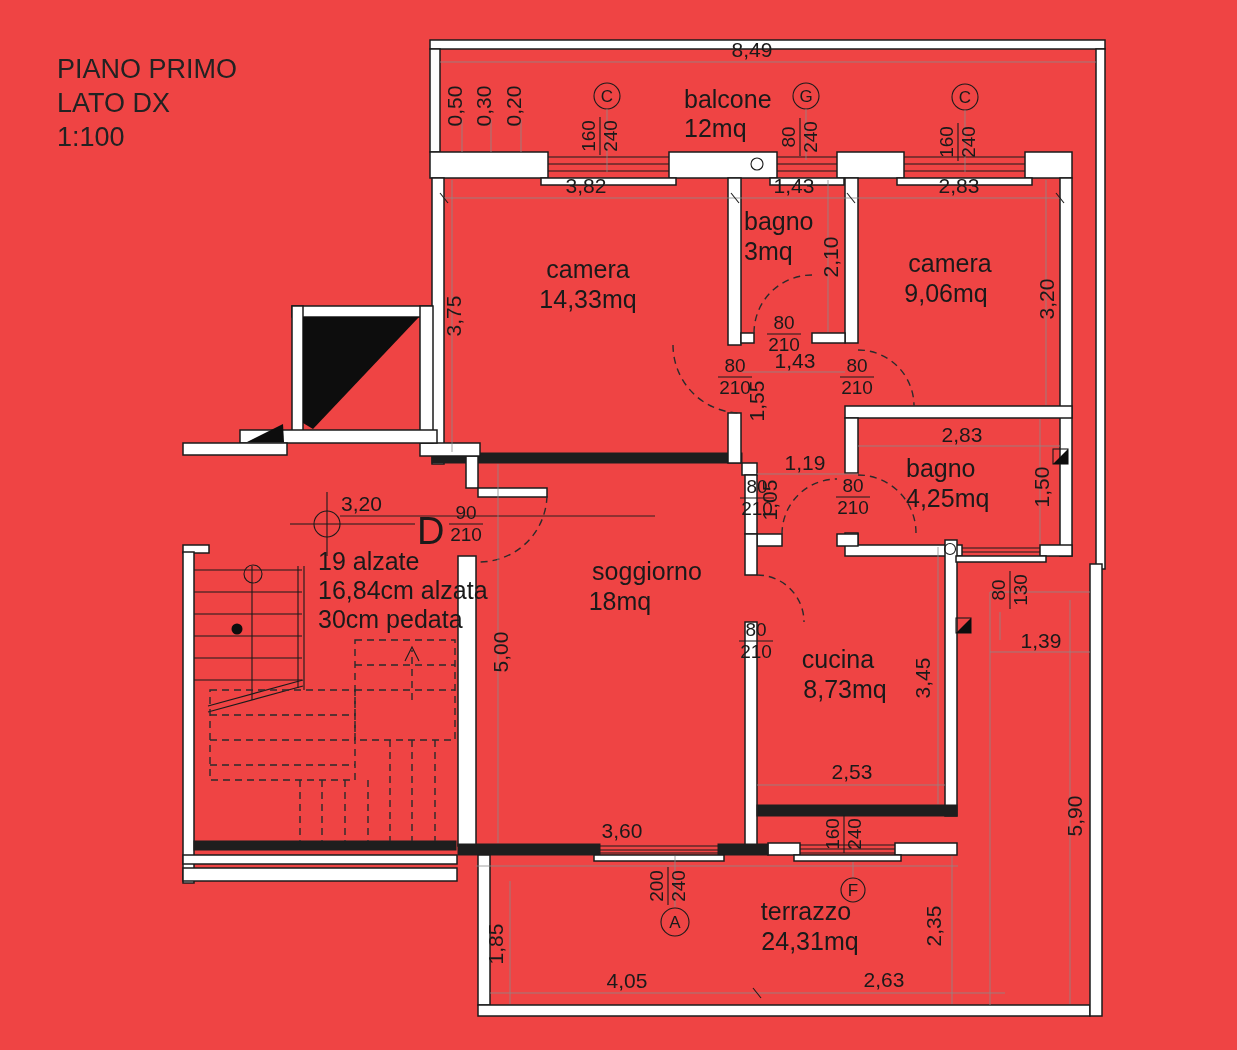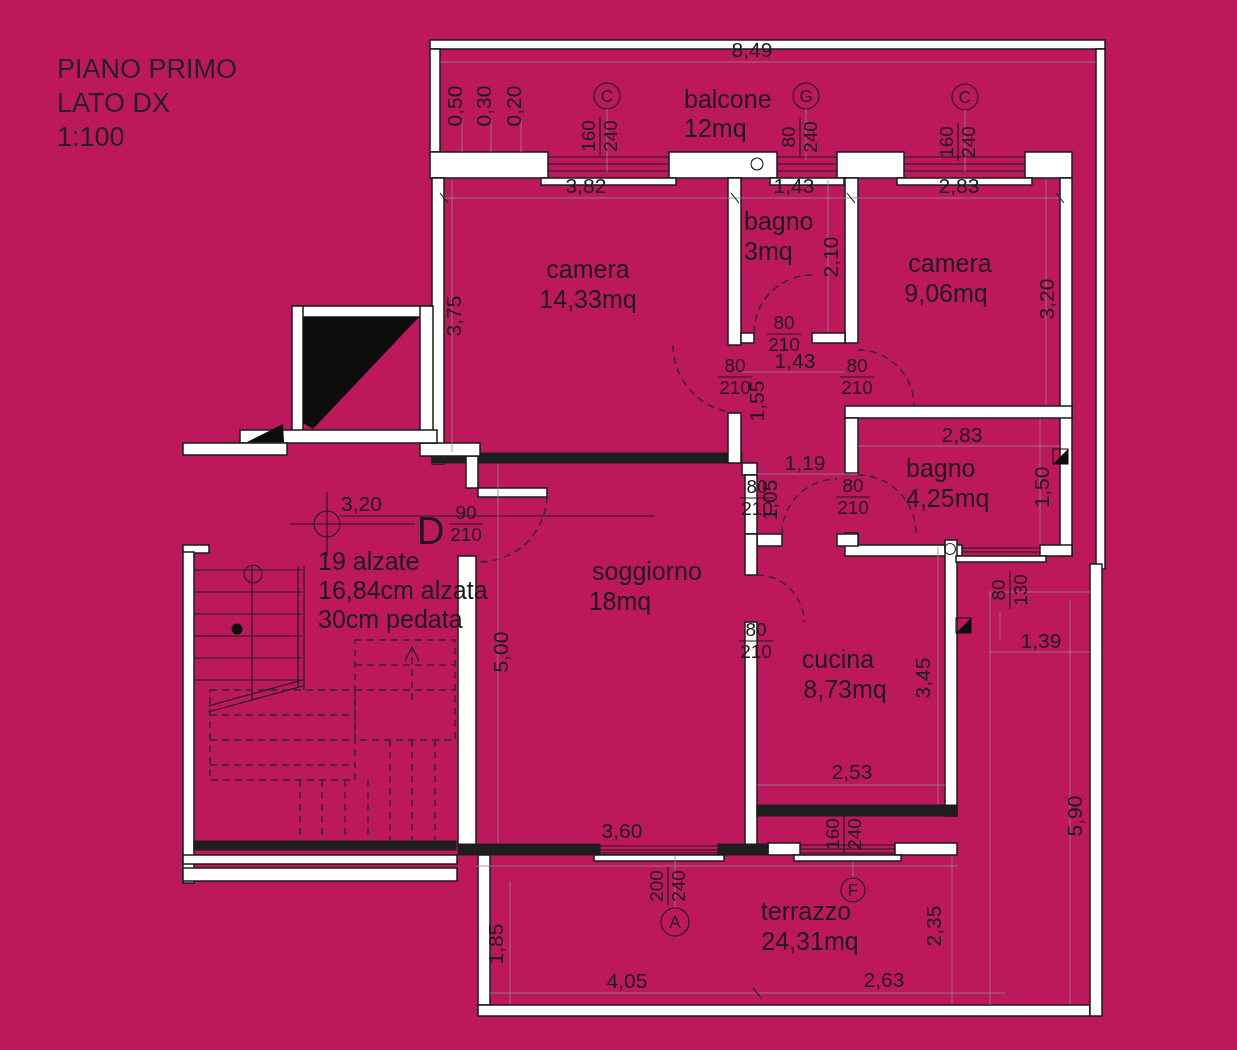--- a/index.html
+++ b/index.html
@@ -1,16 +1,16 @@
 <!DOCTYPE html>
 <html><head>
 <meta charset="utf-8">
 <style>
   html,body{margin:0;padding:0;background:#ffffff;}
-  #canvas{position:relative;width:1237px;height:1050px;background:#be185d;overflow:hidden;}
+  #canvas{position:relative;width:1237px;height:1050px;background:#ef4444;overflow:hidden;}
   svg{display:block;}
   .w   {fill:#ffffff;stroke:#1b1b1b;stroke-width:1.5;}
   .ws  {fill:#1e1e1e;stroke:#1e1e1e;stroke-width:1;}
   .ln2 {stroke:#1b1b1b;stroke-width:1.1;fill:none;}
   .thin{stroke:#8a8a8a;stroke-width:0.8;fill:none;}
   .dash{stroke:#2b2b2b;stroke-width:1.4;fill:none;stroke-dasharray:7 5;}
   .blk {fill:#0d0d0d;stroke:none;}
   .txt {font:25px "Liberation Sans","DejaVu Sans",sans-serif;fill:#1a1a1a;}
   .ttl {font:27px "Liberation Sans","DejaVu Sans",sans-serif;fill:#222;}
   .dim {font:21px "Liberation Sans","DejaVu Sans",sans-serif;fill:#1a1a1a;}

